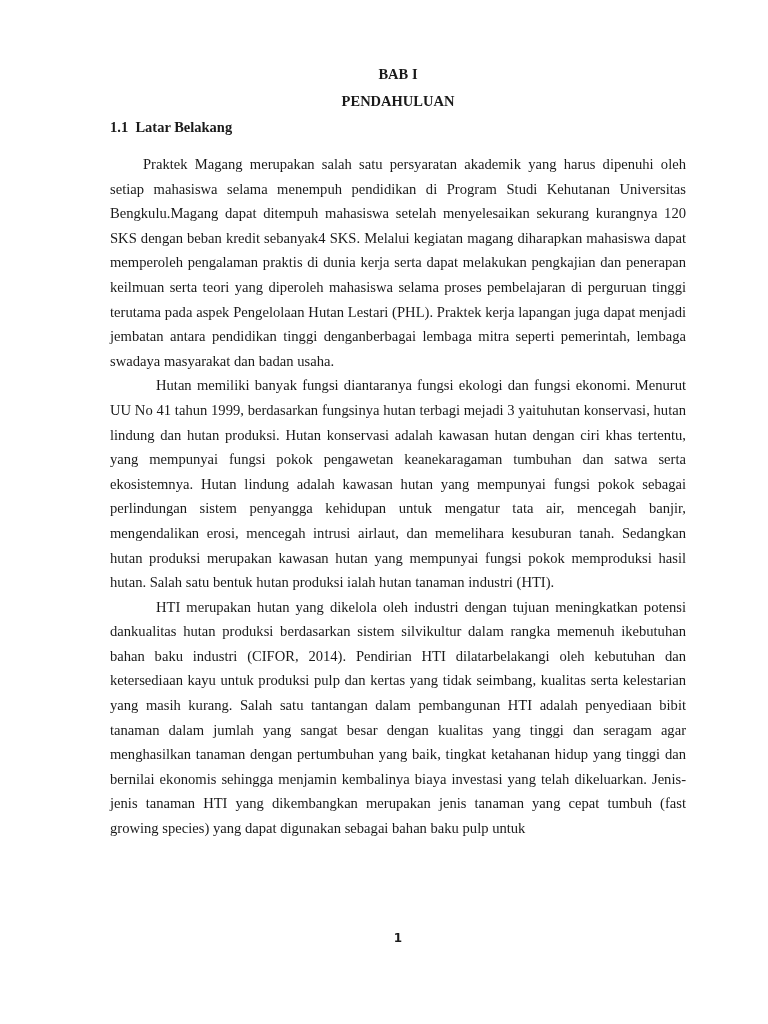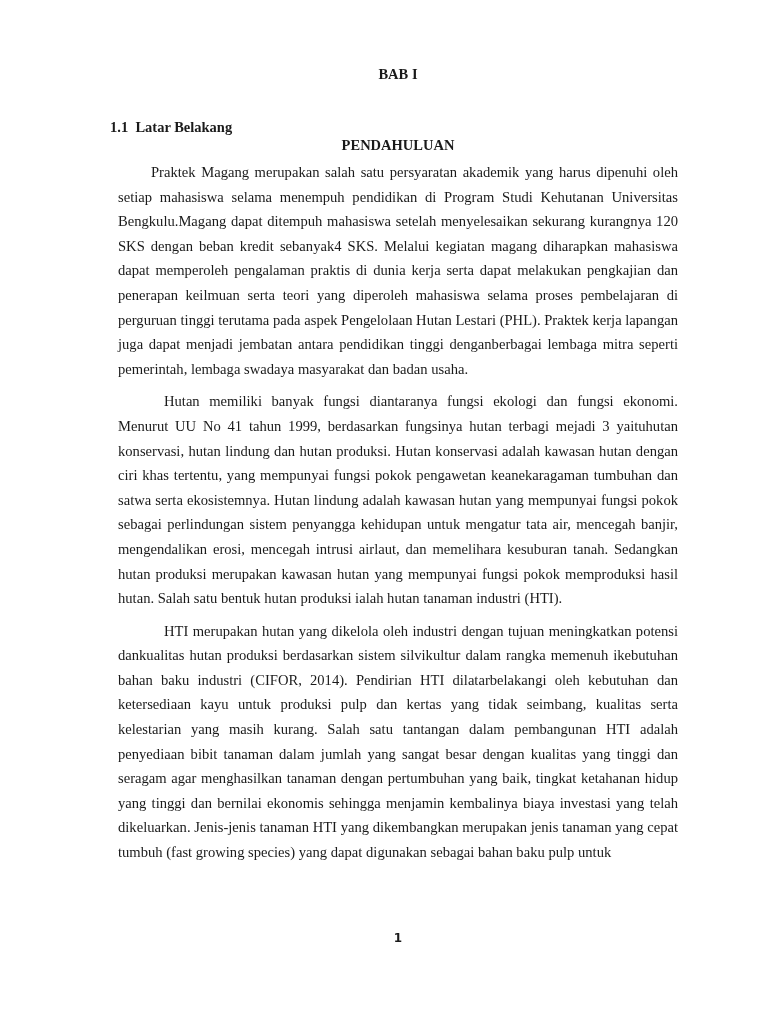--- a/index.html
+++ b/index.html
@@ -32,40 +32,39 @@
       font-size: 14.5px;
     }
     .chapter-title {
       position: absolute;
       top: 93px;
       left: 0;
       width: 100%;
       text-align: center;
       font-weight: bold;
       font-size: 14.5px;
-      margin-top: 44px;
     }
     .section-heading {
       position: absolute;
       top: 119px;
       left: 0;
       font-weight: bold;
       font-size: 14.5px;
       white-space: pre;
     }
     .body-text {
       position: absolute;
       top: 152px;
       left: 0;
       width: 576px;
       font-size: 14.6px;
       line-height: 24.6px;
     }
     .para {
-      margin: 8px;
+      margin: 0;
       text-align: justify;
     }
     .para.p1 { text-indent: 33px; }
     .para.p2, .para.p3 { text-indent: 46px; }
     .page-number {
       position: absolute;
       top: 931px;
       left: 0;
       width: 100%;
       text-align: center;

